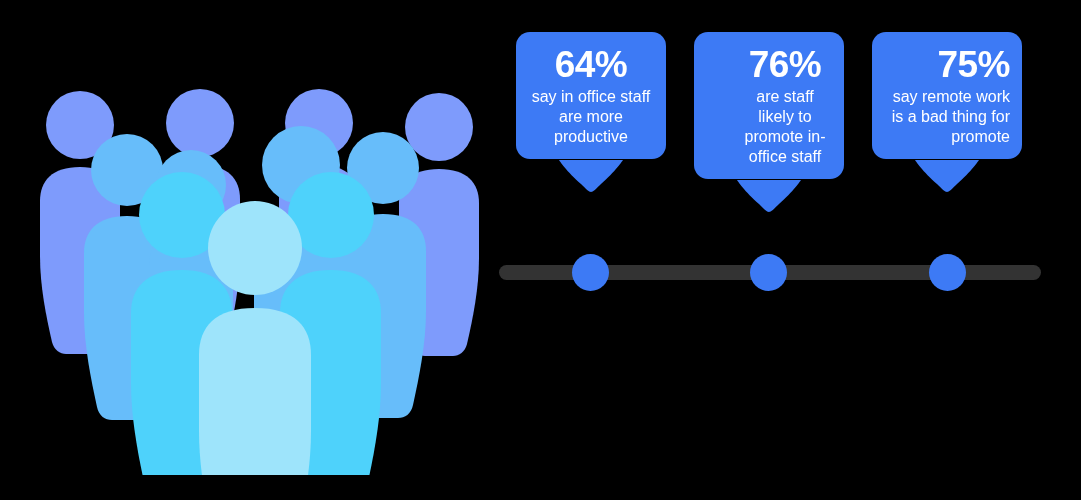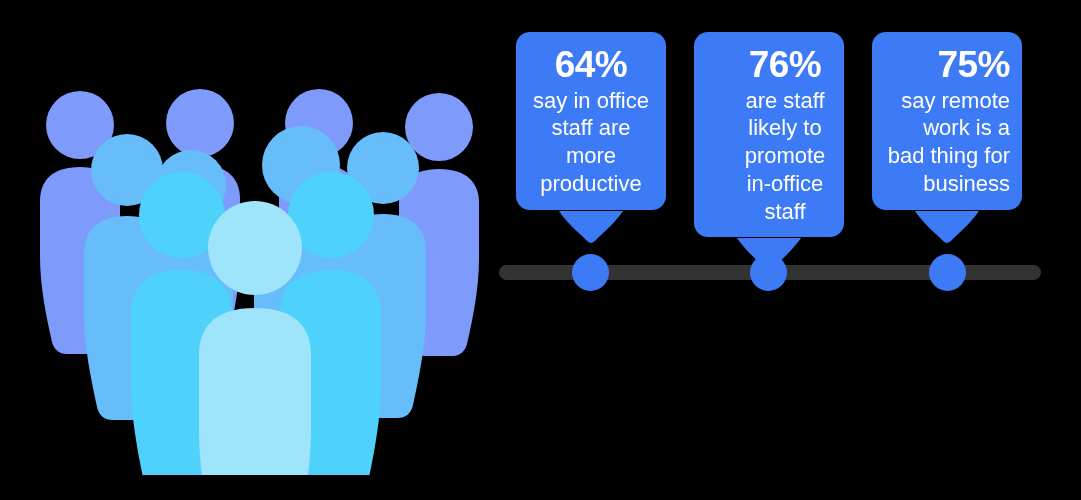--- a/index.html
+++ b/index.html
@@ -69,21 +69,21 @@
   .callout-tail svg { display: block; width: 64px; height: 34px; }
 
   .pct {
     font-size: 37px;
     font-weight: bold;
     line-height: 1.02;
     letter-spacing: -0.5px;
     margin-bottom: 3px;
   }
   .desc {
-    font-size: 22px;
+    font-size: 16px;
     line-height: 1.26;
     font-weight: 400;
   }
 
   #callout-0 { left: 26px; }
   #callout-1 { left: 204px; padding-left: 44px; }
   #callout-2 { left: 382px; text-align: right; }
 
   
   #timeline-track {
@@ -182,21 +182,21 @@
       <div class="desc">are staff likely to promote in-office staff</div>
       <span class="callout-tail">
         <svg viewBox="0 0 64 34" xmlns="http://www.w3.org/2000/svg">
           <path d="M0 0 C0 0 8 12 22 24 C27 29 30 32 32 32 C34 32 37 29 42 24 C56 12 64 0 64 0 Z" fill="#3d7af5"></path>
         </svg>
       </span>
     </div>
 
     <div class="callout" id="callout-2">
       <div class="pct">75%</div>
-      <div class="desc">say remote work is a bad thing for business</div>
+      <div class="desc">say remote work is a bad thing for promote</div>
       <span class="callout-tail">
         <svg viewBox="0 0 64 34" xmlns="http://www.w3.org/2000/svg">
           <path d="M0 0 C0 0 8 12 22 24 C27 29 30 32 32 32 C34 32 37 29 42 24 C56 12 64 0 64 0 Z" fill="#3d7af5"></path>
         </svg>
       </span>
     </div>
 
     <div id="timeline-track"></div>
     <div class="timeline-dot" id="dot-0"></div>
     <div class="timeline-dot" id="dot-1"></div>

